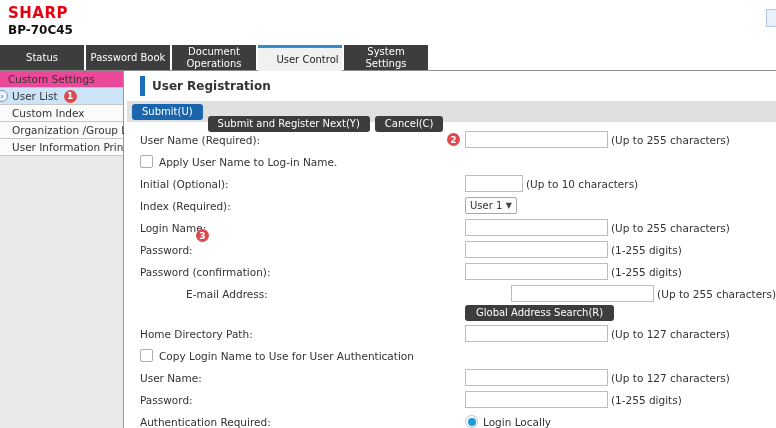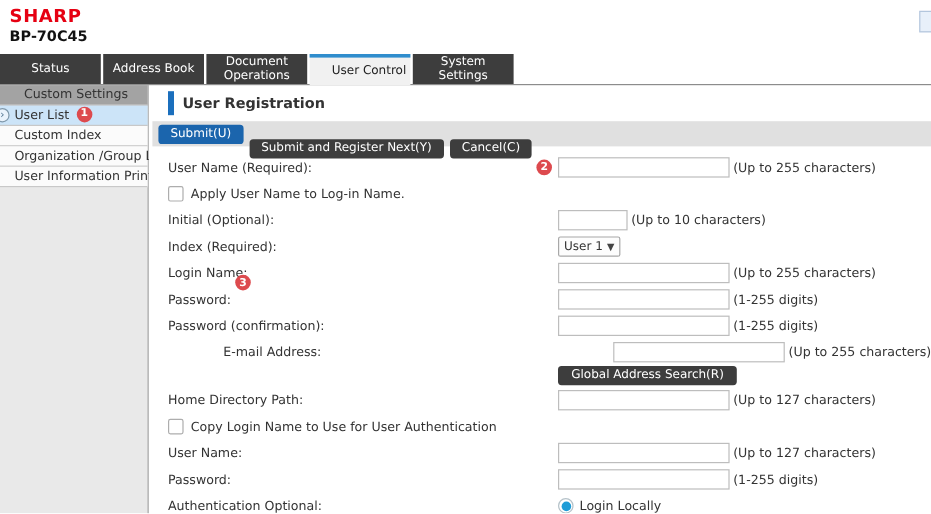--- a/index.html
+++ b/index.html
@@ -19,21 +19,21 @@
   .tab{width:84px;height:25px;background:var(--tab-dark,#3d3d3d);color:#fff;font-size:10px;
        display:flex;align-items:center;justify-content:center;text-align:center;
        white-space:pre-line;line-height:1.15;cursor:pointer;}
   .tab.active{height:26px;background:#f1f1f1;color:#222;z-index:2;position:relative;
               border-top:3px solid var(--tab-active-top,#2f8dcd);box-sizing:border-box;padding-left:15px;}
   .underline{position:absolute;top:70px;left:0;width:776px;height:1px;background:#8c8c8c;z-index:1;}
 
   
   .sidebar{position:absolute;top:71px;left:0;width:123px;bottom:0;background:#e9e9e9;
            border-right:1px solid #999;}
-  .side-header{height:16px;line-height:16px;padding-left:20px;background:#a3a3a3;
+  .side-header{height:16px;line-height:16px;padding-left:8px;background:#ec4899;
                border-bottom:1px solid #c8c8c8;color:#333;cursor:pointer;}
   .side-item{height:16px;line-height:16px;padding-left:12px;background:#fbfbfb;
              border-bottom:1px solid #c8c8c8;color:#333;cursor:pointer;white-space:nowrap;}
   .side-item.selected{background:var(--selected-row,#cce4f8);position:relative;}
   .sel-icon{position:absolute;left:-4px;top:2px;width:10px;height:10px;border:1px solid #7f98ab;
             border-radius:50%;background:#eaf3fc;color:#4a6e8c;font-size:9px;line-height:10px;
             text-align:center;display:block;}
 
   
   .badge{display:inline-flex;width:13px;height:13px;border-radius:50%;
@@ -92,21 +92,21 @@
 <div class="screen">
 
   <div class="header">
     <div class="brand">SHARP</div>
     <div class="model">BP-70C45</div>
     <div class="cutoff-box"></div>
   </div>
 
   <div class="tabstrip">
     <div class="tab">Status</div>
-    <div class="tab">Address Book</div>
+    <div class="tab">Password Book</div>
     <div class="tab">Document
 Operations</div>
     <div class="tab active">User Control</div>
     <div class="tab">System
 Settings</div>
   </div>
   <div class="underline"></div>
 
   <div class="sidebar">
     <div class="side-header">Custom Settings</div>
@@ -228,21 +228,21 @@
 
       <div class="frow">
         <div class="flabel">Password:</div>
         <div class="fctrl">
           <input class="txt" type="text" value="" style="">
           <span class="hint">(1-255 digits)</span>
         </div>
       </div>
 
       <div class="frow">
-        <div class="flabel">Authentication Optional:</div>
+        <div class="flabel">Authentication Required:</div>
         <div class="fctrl">
           <span class="radio">
               <span class="radio-dot"></span>
             </span>
           <span class="cblabel">Login Locally</span>
         </div>
       </div>
 
     </div>
   </div>

